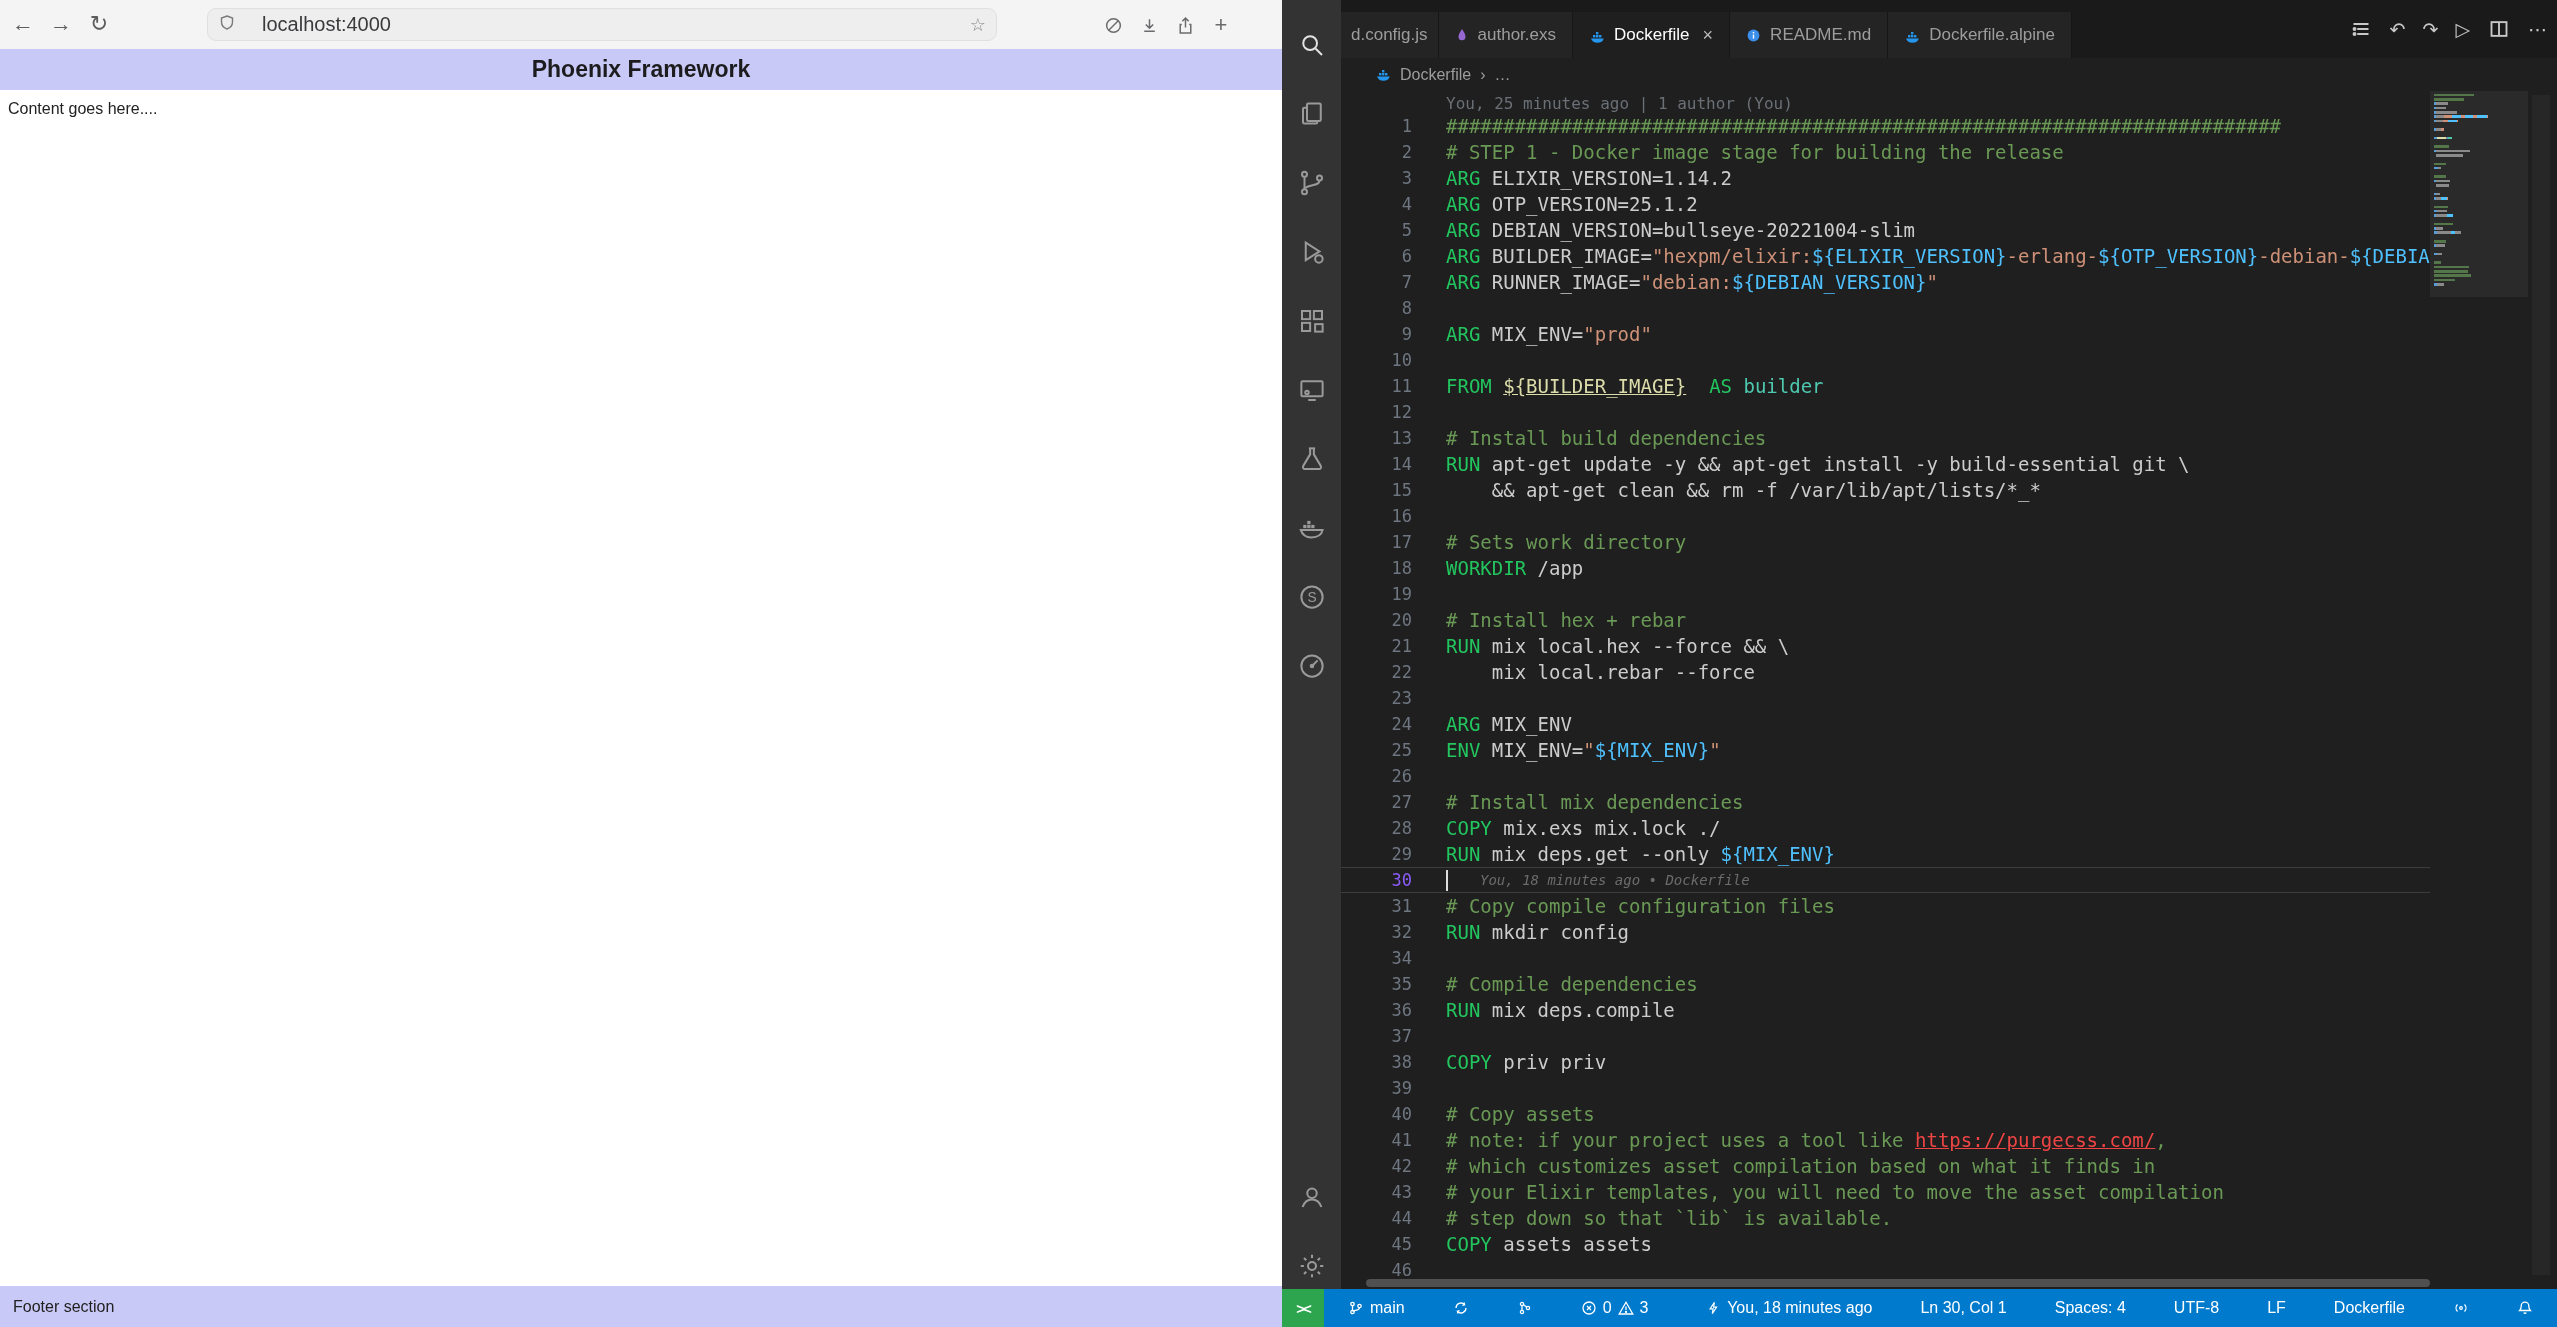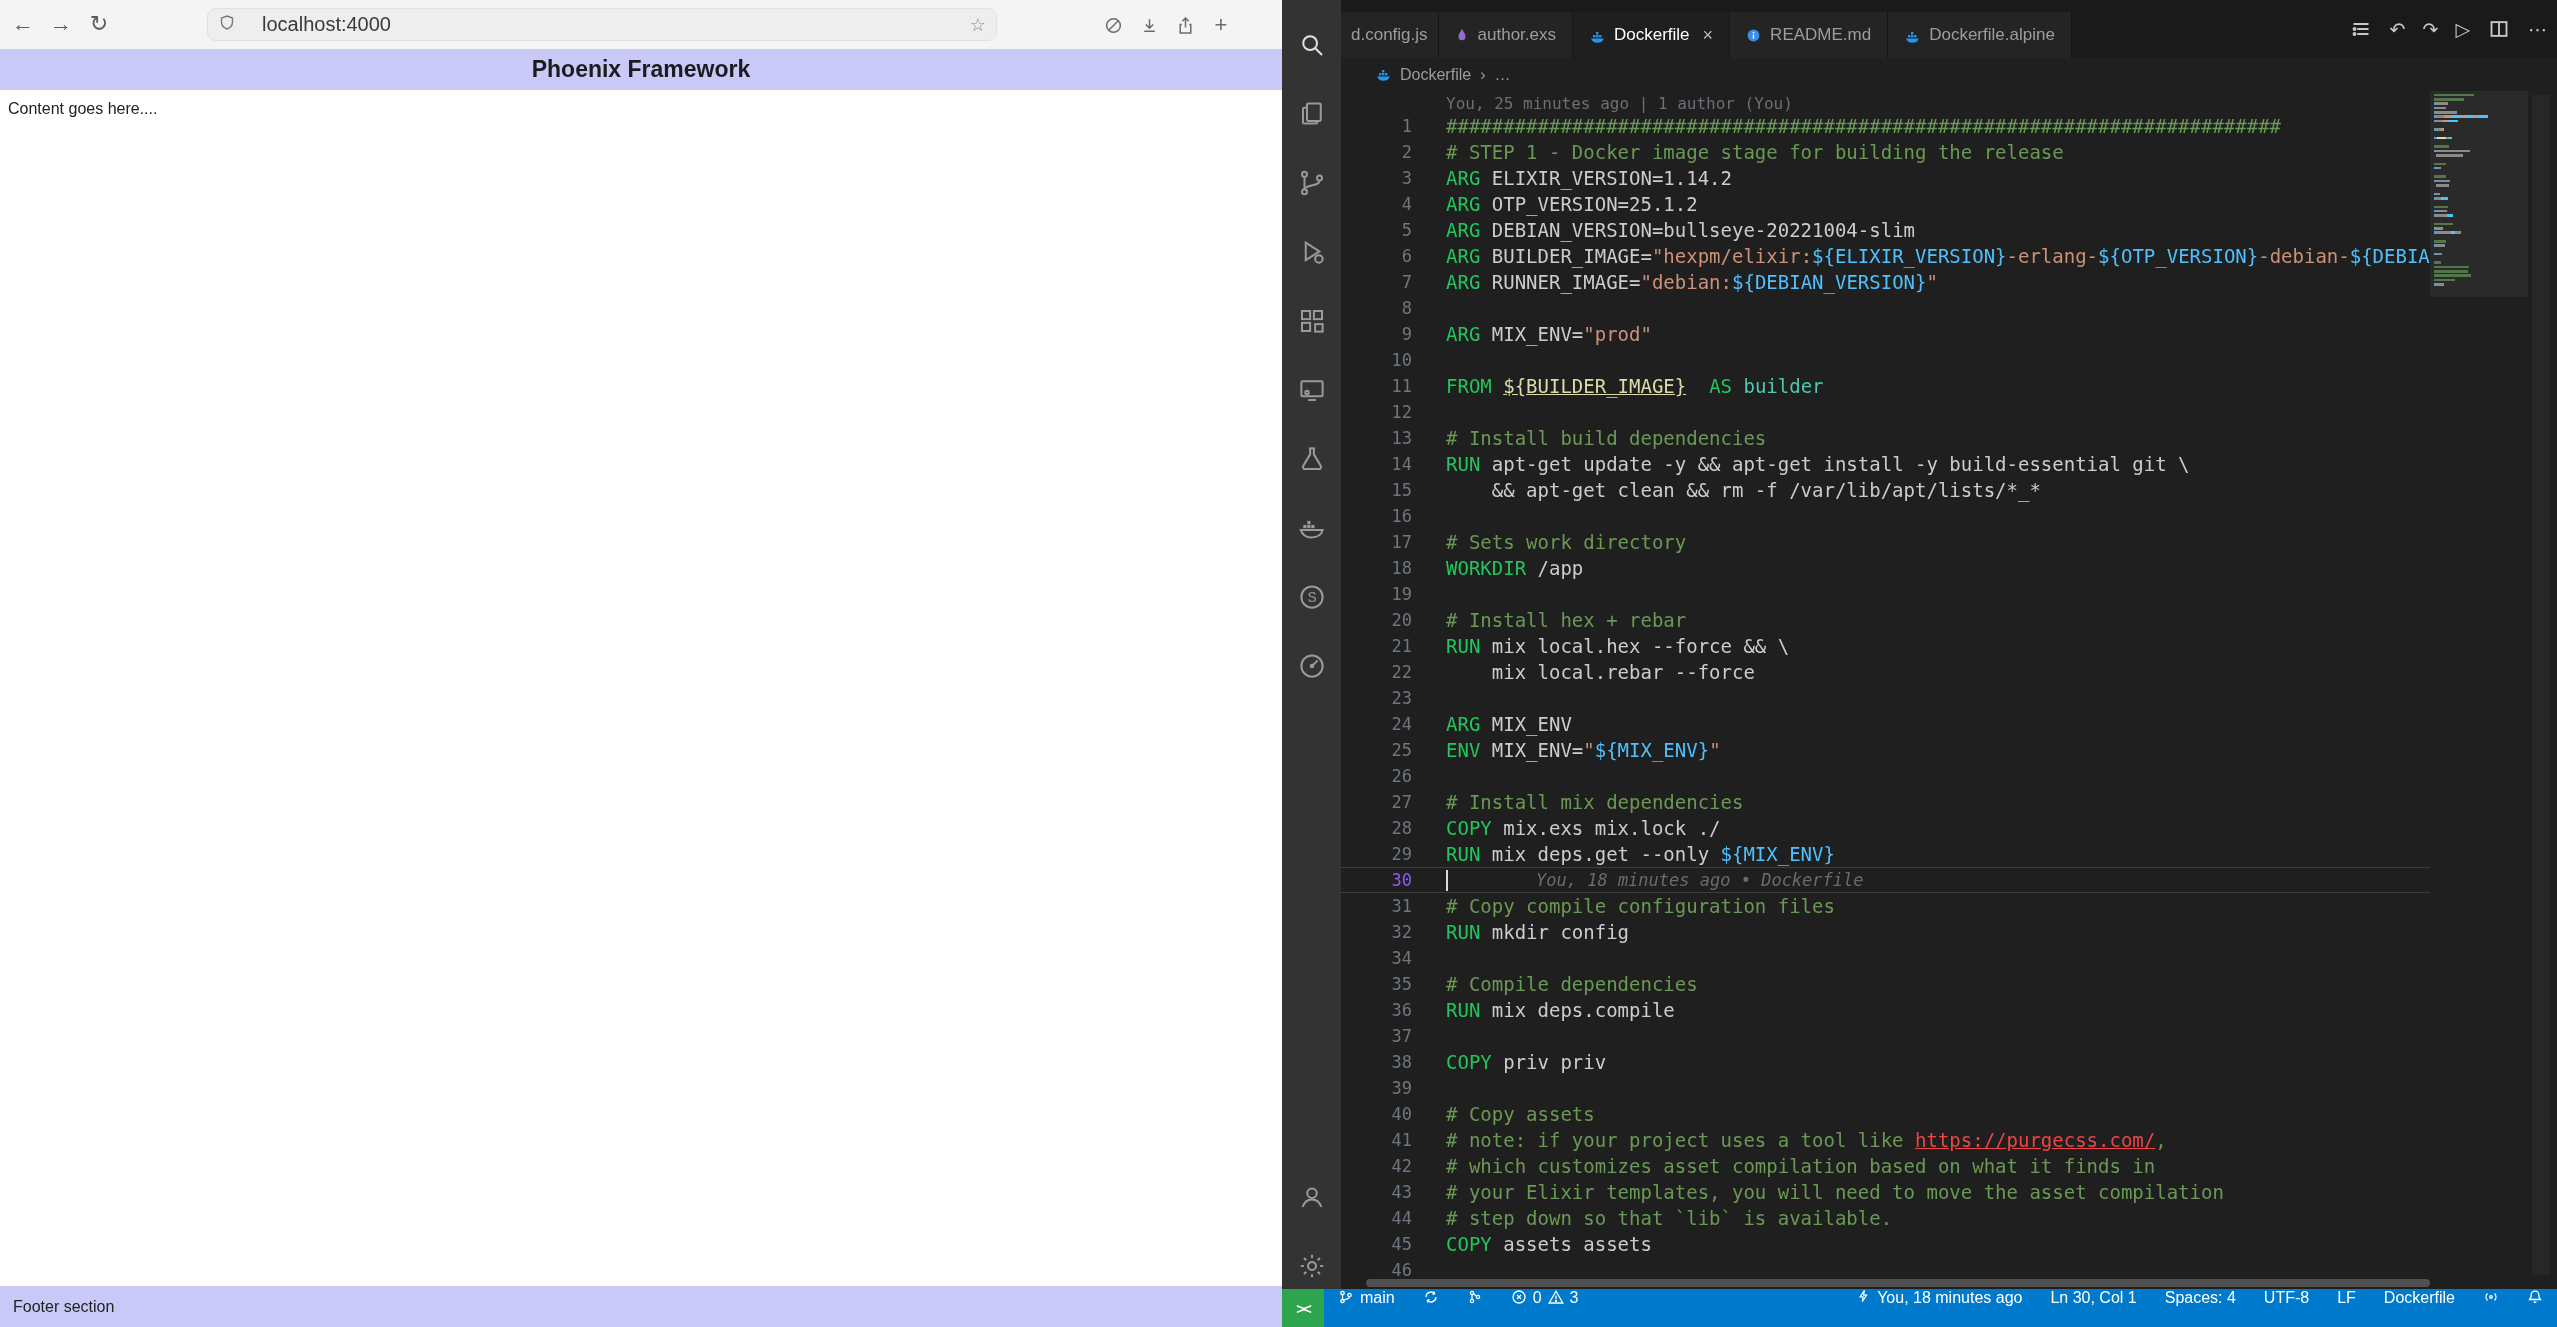--- a/index.html
+++ b/index.html
@@ -46,21 +46,21 @@
 
   .viewport{position:absolute;left:59px;top:91px;width:1089px;height:1198px;overflow:hidden;background:#1f1f1f;}
   .file-blame{position:absolute;left:105px;top:3px;font-family:"DejaVu Sans Mono",monospace;font-size:16px;color:#6b7076;}
   .rows{margin-top:22px;}
   .code-row{position:relative;display:flex;height:26px;line-height:26px;font-family:"DejaVu Sans Mono",monospace;font-size:19px;}
   .code-row.current{box-shadow:inset 0 1px 0 #3c3c3c, inset 0 -1px 0 #3c3c3c;}
   .ln{flex:0 0 71px;width:71px;text-align:right;font-size:17px;color:#6e7681;}
   .code-row.current .ln{color:#8b5cf6;}
   .code-text{white-space:pre;padding-left:34px;}
   .cursor{width:2px;height:21px;background:#dcdcdc;align-self:center;}
-  .inline-blame{margin-left:88px;font-size:17px;color:#6b6b6b;font-style:italic;}
+  .inline-blame{margin-left:32px;font-size:14px;color:#6b6b6b;font-style:italic;}
 
   .tok-kw{color:#22c55e}.tok-def{color:#cccccc}.tok-cm{color:#6A9955}.tok-str{color:#CE9178}
   .tok-var{color:#4FC1FF}.tok-fromvar{color:#DCDCAA;text-decoration:underline}.tok-ent{color:#4EC9B0}
   .tok-link{color:#ef4444;text-decoration:underline}
 
   .minimap{position:absolute;left:1148px;top:91px;width:98px;height:1198px;background:#1f1f1f;}
   .mm-content{position:absolute;left:4px;top:2px;right:2px;}
   .mm-line{height:4.3px;display:flex;align-items:center;}
   .mm-seg{height:2.6px;display:inline-block;}
   .mm-sp{background:transparent;}
@@ -68,21 +68,21 @@
   .tokbg-str{background:#CE9178}.tokbg-var{background:#4FC1FF}.tokbg-fromvar{background:#DCDCAA}
   .tokbg-ent{background:#4EC9B0}.tokbg-link{background:#54774a}
   .mm-slider{position:absolute;left:0;right:0;top:0;height:206px;background:rgba(121,121,121,0.12);}
 
   .hscroll{position:absolute;left:84px;top:1279px;width:1064px;height:8px;border-radius:4px;background:rgba(140,140,140,0.45);}
   .vscroll{position:absolute;left:1250px;top:95px;width:18px;height:1180px;background:rgba(121,121,121,0.10);}
 
   .statusbar{position:absolute;left:0;right:0;bottom:0;height:38px;background:#007ACC;color:#ffffff;
              display:flex;align-items:center;justify-content:space-between;font-size:16px;}
   .sb-left,.sb-right{display:flex;align-items:center;height:100%;}
-  .sb-item{display:flex;align-items:flex-start;gap:6px;padding:0 14px;height:100%;}
+  .sb-item{display:flex;align-items:center;gap:6px;padding:0 24px;height:100%;}
   .sb-remote{width:42px;height:100%;background:#2da44e;display:flex;align-items:center;justify-content:center;
              font-weight:bold;font-size:15px;letter-spacing:-2px;}
   .sb-item svg{stroke:#ffffff;fill:none;stroke-width:1.3;}
 </style>
 </head>
 <body>
 
 <div id="stage">
 
   <div class="browser">

